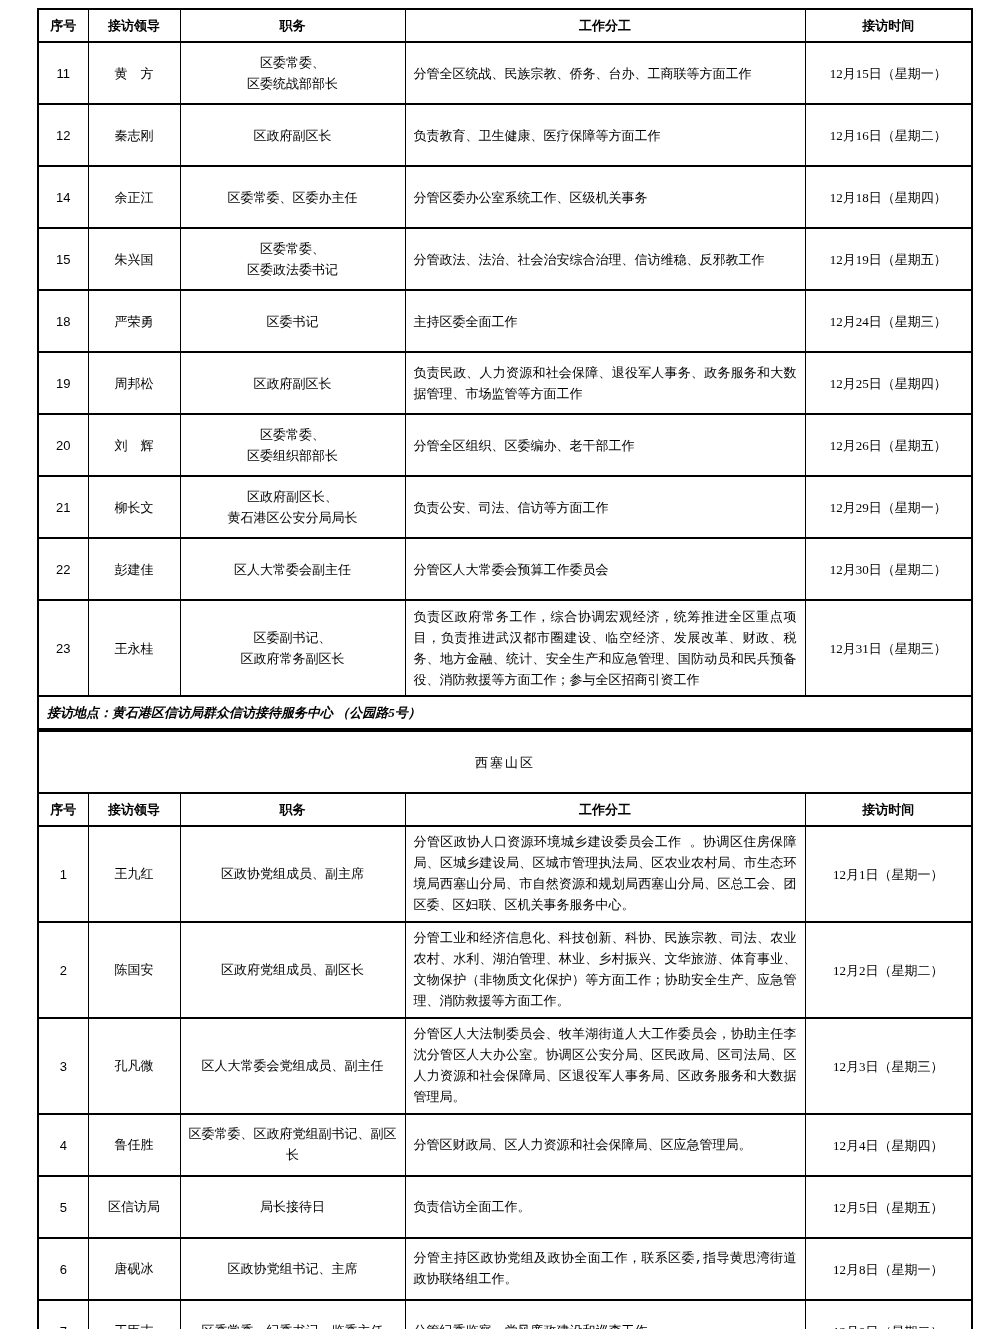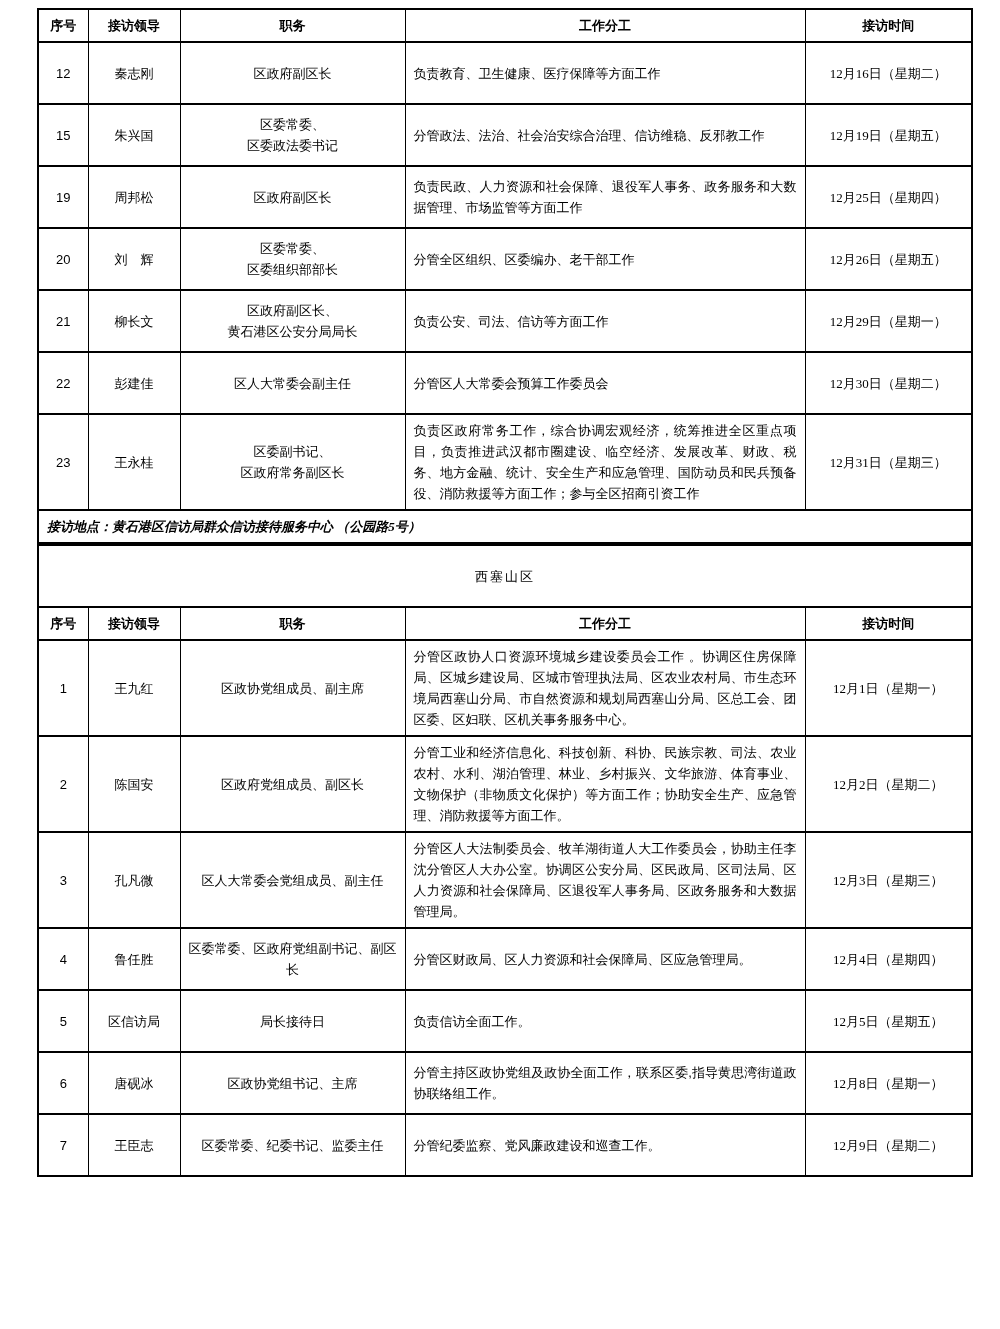--- a/index.html
+++ b/index.html
@@ -47,21 +47,21 @@
   td.c-leader, td.c-pos {
     text-align: center;
     white-space: pre-line;
   }
   td.c-duty {
     text-align: justify;
   }
   td.c-time { text-align: center; }
   
   table.t2 td.c-leader, table.t2 td.c-pos, table.t2 td.c-duty {
-    font-family: Liberation Sans, sans-serif;
+    font-family: Liberation Mono, monospace;
     margin-left: 37px;
   }
   tr.footer-row { height: 32px; }
   td.footer-note {
     font-style: italic;
     font-weight: 700;
     font-size: 12.5px;
   }
   tr.title-row { height: 62px; }
   th.section-title {
@@ -89,33 +89,55 @@
       <tr class="col-header-row">
         <th>序号</th>
         <th>接访领导</th>
         <th>职务</th>
         <th>工作分工</th>
         <th>接访时间</th>
       </tr>
     </thead>
     <tbody id="tbody1">
         <tr class="data-row">
+          <td class="c-no">11</td>
+          <td class="c-leader">黄　方</td>
+          <td class="c-pos">区委常委、
+区委统战部部长</td>
+          <td class="c-duty">分管全区统战、民族宗教、侨务、台办、工商联等方面工作</td>
+          <td class="c-time">12月15日（星期一）</td>
+        </tr>
+        <tr class="data-row">
           <td class="c-no">12</td>
           <td class="c-leader">秦志刚</td>
           <td class="c-pos">区政府副区长</td>
           <td class="c-duty">负责教育、卫生健康、医疗保障等方面工作</td>
           <td class="c-time">12月16日（星期二）</td>
+        </tr>
+        <tr class="data-row">
+          <td class="c-no">14</td>
+          <td class="c-leader">余正江</td>
+          <td class="c-pos">区委常委、区委办主任</td>
+          <td class="c-duty">分管区委办公室系统工作、区级机关事务</td>
+          <td class="c-time">12月18日（星期四）</td>
         </tr>
         <tr class="data-row">
           <td class="c-no">15</td>
           <td class="c-leader">朱兴国</td>
           <td class="c-pos">区委常委、
 区委政法委书记</td>
           <td class="c-duty">分管政法、法治、社会治安综合治理、信访维稳、反邪教工作</td>
           <td class="c-time">12月19日（星期五）</td>
+        </tr>
+        <tr class="data-row">
+          <td class="c-no">18</td>
+          <td class="c-leader">严荣勇</td>
+          <td class="c-pos">区委书记</td>
+          <td class="c-duty">主持区委全面工作</td>
+          <td class="c-time">12月24日（星期三）</td>
         </tr>
         <tr class="data-row">
           <td class="c-no">19</td>
           <td class="c-leader">周邦松</td>
           <td class="c-pos">区政府副区长</td>
           <td class="c-duty">负责民政、人力资源和社会保障、退役军人事务、政务服务和大数据管理、市场监管等方面工作</td>
           <td class="c-time">12月25日（星期四）</td>
         </tr>
         <tr class="data-row">
           <td class="c-no">20</td>

